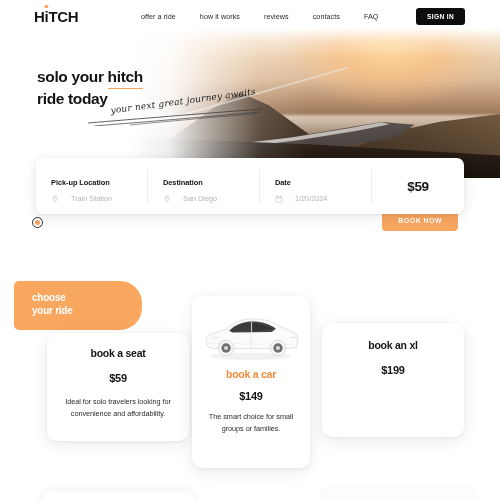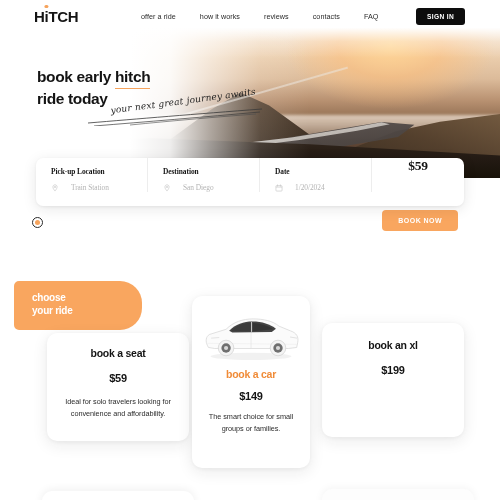--- a/index.html
+++ b/index.html
@@ -251,28 +251,27 @@
     height: 18px;
     z-index: 19;
   }
 
   
   .booking {
     position: absolute;
     left: 36px;
     top: 158px;
     width: 428px;
-    height: 48px;
+    height: 56px;
     background: #ffffff;
     border-radius: 7px;
     box-shadow: 0 3px 14px rgba(25,25,25,0.10), 0 1px 3px rgba(25,25,25,0.06);
     display: flex;
-    align-items: flex-start;
+    align-items: center;
     z-index: 30;
-    font-family: Liberation Serif, serif;
   }
   .bk-field {
     flex: 1 1 0;
     padding: 9px 0 0 15px;
     border-right: 1px solid #ededed;
     position: relative;
   }
   .bk-field:last-of-type { border-right: 1px solid #ededed; }
   .bk-label {
     font-size: 7.4px;
@@ -474,21 +473,21 @@
     <div class="hero-road"></div>
     <div class="hero-road-line"></div>
     <div class="hero-rail"></div>
     <div class="hero-fore"></div>
   </div>
   <div class="hero-fade"></div>
 </div>
 
 <div class="hero-copy">
   <div class="hero-line">
-    <span>book early </span><span class="hero-underlined">hitch</span>
+    <span>solo your </span><span class="hero-underlined">hitch</span>
   </div>
   <div class="hero-line">ride today</div>
 </div>
 
 <div class="script">your next great journey awaits</div>
 
 <svg class="script-strokes" viewBox="0 0 180 18">
   <path d="M2 15 C 50 11, 110 6, 176 1" stroke="#3a3a3a" stroke-width="0.8" fill="none"></path>
   <path d="M8 18 C 58 14, 118 9, 174 4" stroke="#3a3a3a" stroke-width="0.7" fill="none"></path>
   <path d="M44 17 C 84 13, 130 9, 170 6" stroke="#4a4a4a" stroke-width="0.6" fill="none"></path>

